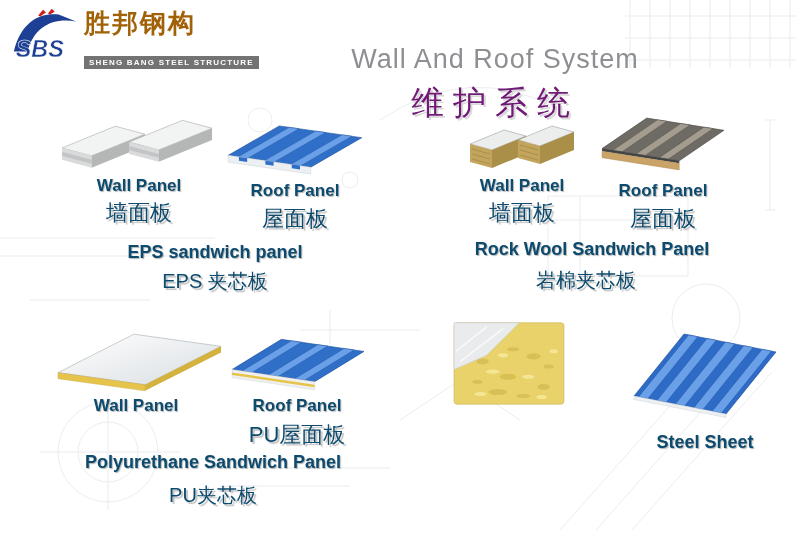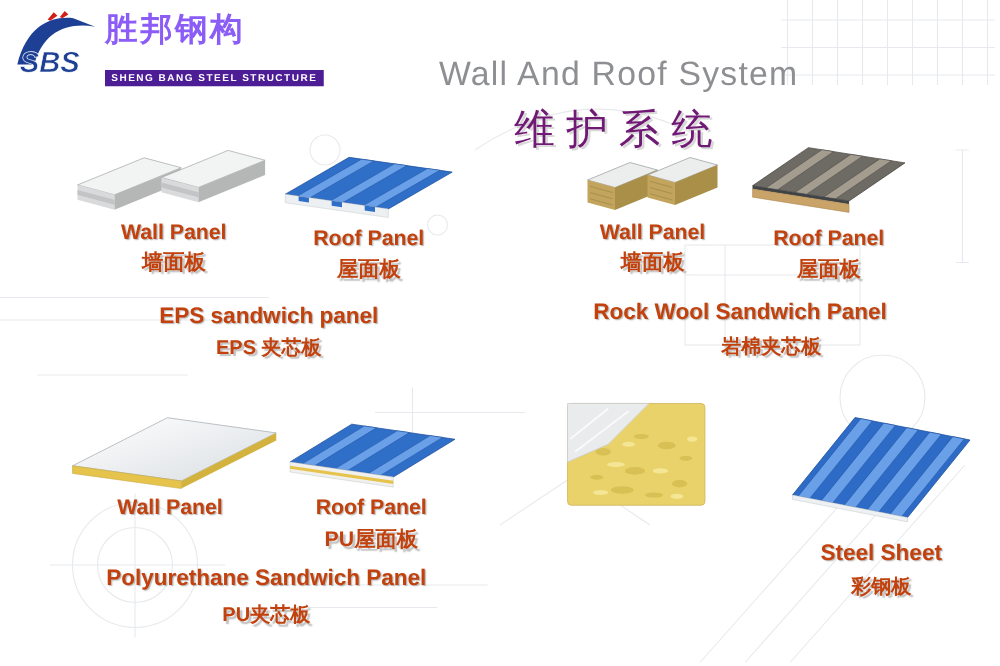--- a/index.html
+++ b/index.html
@@ -6,36 +6,36 @@
   .page {
     position:relative; width:800px; height:533px; overflow:hidden;
     background:#ffffff; font-family:"Liberation Sans", sans-serif;
   }
   .bg { position:absolute; left:0; top:0; width:800px; height:533px; z-index:0; }
   .abs { position:absolute; z-index:2; }
 
   
   .logo { display:flex; align-items:flex-start; gap:4px; left:8px; top:8px; }
   .logo-mark { width:72px; height:54px; }
-  .logo-zh { font-size:26px; font-weight:bold; color:#8b5cf6; letter-spacing:2px; line-height:30px; white-space:nowrap; }
-  .logo-en { margin-top:18px; display:inline-block; background:#4c1d95; color:#ffffff;
+  .logo-zh { font-size:26px; font-weight:bold; color:#a16207; letter-spacing:2px; line-height:30px; white-space:nowrap; }
+  .logo-en { margin-top:18px; display:inline-block; background:#737373; color:#ffffff;
              font-size:8px; font-weight:bold; letter-spacing:1.2px; padding:2px 5px; white-space:nowrap; }
 
   
   .titles { left:330px; top:12px; width:330px; text-align:center;margin-top:32px; }
   .title-en { font-size:27px; color:#8d8f92; letter-spacing:1px; }
   .title-zh { font-size:33px; font-weight:normal; color:#701a75; letter-spacing:9px;
               margin-top:6px; text-shadow:2px 2px 0 #d9d9d9; }
 
   
-  .lbl { text-align:center; color:#c2410c; white-space:nowrap; }
+  .lbl { text-align:center; color:#0c4a6e; white-space:nowrap; }
   .en-sm { font-size:17px; font-weight:bold; text-shadow:1px 1px 1px rgba(120,120,120,.55); }
-  .zh-sm { font-size:17px; font-weight:bold; text-shadow:2px 2px 1px rgba(140,140,140,.55);text-align:center; }
+  .zh-sm { font-size:22px; font-weight:normal; text-shadow:2px 2px 1px rgba(140,140,140,.55);text-align:center; }
   .en-lg { font-size:18px; font-weight:bold; text-shadow:1px 1px 1px rgba(120,120,120,.55); }
-  .zh-lg { font-size:16px; font-weight:bold; text-shadow:2px 2px 1px rgba(140,140,140,.55); }
+  .zh-lg { font-size:20px; font-weight:normal; text-shadow:2px 2px 1px rgba(140,140,140,.55); }
 
   .img { display:block; }
 </style>
 </head>
 <body>
 
 <div class="page">
 
   <svg class="bg" viewBox="0 0 800 533">
     <g stroke="#a9b4bf" fill="none" stroke-width="0.9" opacity="0.28">
@@ -124,21 +124,21 @@
     <polygon points="58.2,42.9 67.4,44.3 111.4,14.3 102.2,12.9" fill="#a39c8f" stroke="#4a4743" stroke-width="0.4"></polygon>
     <polygon points="2,34 78,46 78,48.5 2,36.5" fill="#3f4345"></polygon>
     <polygon points="2,36.5 78,48.5 78,55 2,43" fill="#c9a367" stroke="#a8834c" stroke-width="0.4"></polygon>
   </svg>
 
   <div class="abs lbl en-sm" style="left:462px;top:176px;width:120px">Wall Panel</div>
   <div class="abs lbl zh-sm" style="left:462px;top:198px;width:120px">墙面板</div>
   <div class="abs lbl en-sm" style="left:598px;top:181px;width:130px">Roof Panel</div>
   <div class="abs lbl zh-sm" style="left:598px;top:204px;width:130px">屋面板</div>
   <div class="abs lbl en-lg" style="left:437px;top:239px;width:310px">Rock Wool Sandwich Panel</div>
-  <div class="abs lbl zh-lg" style="left:462px;top:267px;width:310px">岩棉夹芯板</div>
+  <div class="abs lbl zh-lg" style="left:431px;top:267px;width:310px">岩棉夹芯板</div>
 
   <svg class="abs img" style="left:56px;top:330px" width="167" height="63" viewBox="0 0 165 62">
     <defs>
       <linearGradient id="puTop" x1="0" y1="0" x2="1" y2="1">
         <stop offset="0" stop-color="#ffffff"></stop>
         <stop offset="1" stop-color="#d9dee2"></stop>
       </linearGradient>
     </defs>
     <polygon points="2,42 77,4 163,16 88,54" fill="url(#puTop)" stroke="#a8aeb2" stroke-width="0.6"></polygon>
     <polygon points="2,42 88,54 88,60 2,48" fill="#e6c44c" stroke="#c2a438" stroke-width="0.4"></polygon>
@@ -190,15 +190,14 @@
     <polygon points="4,74 54,12 146,30 96,92" fill="#2d6bc6" stroke="#1c4d9a" stroke-width="0.6"></polygon>
     <polygon points="8.6,74.9 17.8,76.7 67.8,14.7 58.6,12.9" fill="#6aa0e8" stroke="#1c4d9a" stroke-width="0.4"></polygon>
     <polygon points="27,78.5 36.2,80.3 86.2,18.3 77,16.5" fill="#6aa0e8" stroke="#1c4d9a" stroke-width="0.4"></polygon>
     <polygon points="45.4,82.1 54.6,83.9 104.6,21.9 95.4,20.1" fill="#6aa0e8" stroke="#1c4d9a" stroke-width="0.4"></polygon>
     <polygon points="63.8,85.7 73,87.5 123,25.5 113.8,23.7" fill="#6aa0e8" stroke="#1c4d9a" stroke-width="0.4"></polygon>
     <polygon points="82.2,89.3 91.4,91.1 141.4,29.1 132.2,27.3" fill="#6aa0e8" stroke="#1c4d9a" stroke-width="0.4"></polygon>
     <polygon points="4,74 96,92 96,95.5 4,77.5" fill="#eef1f3" stroke="#c5cacd" stroke-width="0.4"></polygon>
   </svg>
 
   <div class="abs lbl en-lg" style="left:640px;top:432px;width:130px">Steel Sheet</div>
-  <div class="abs lbl zh-lg" style="left:640px;top:459px;width:130px">彩钢板</div>
 
 </div>
 
 </body></html>

